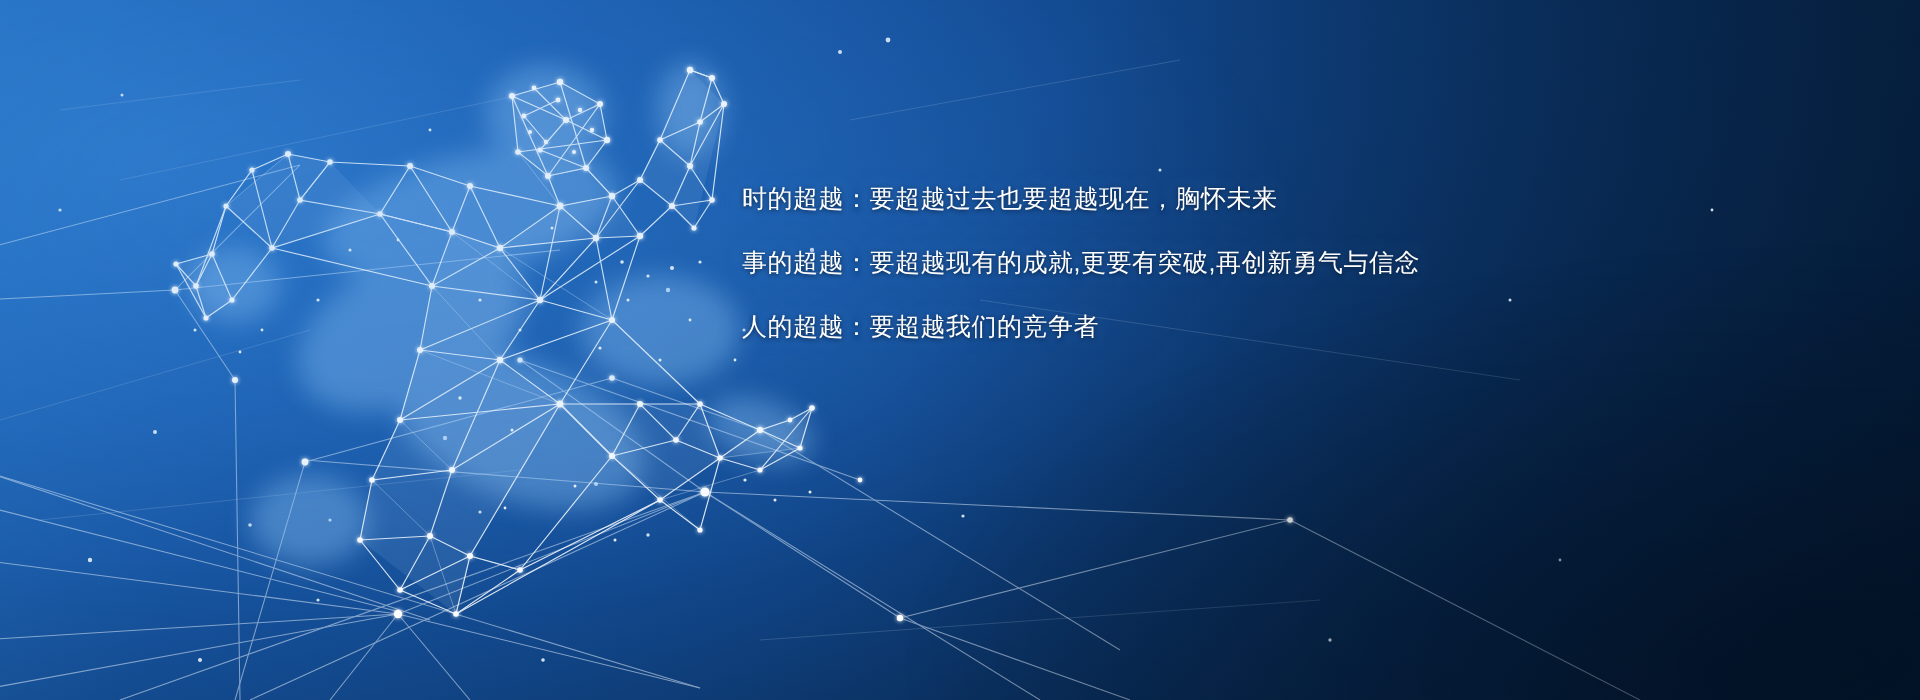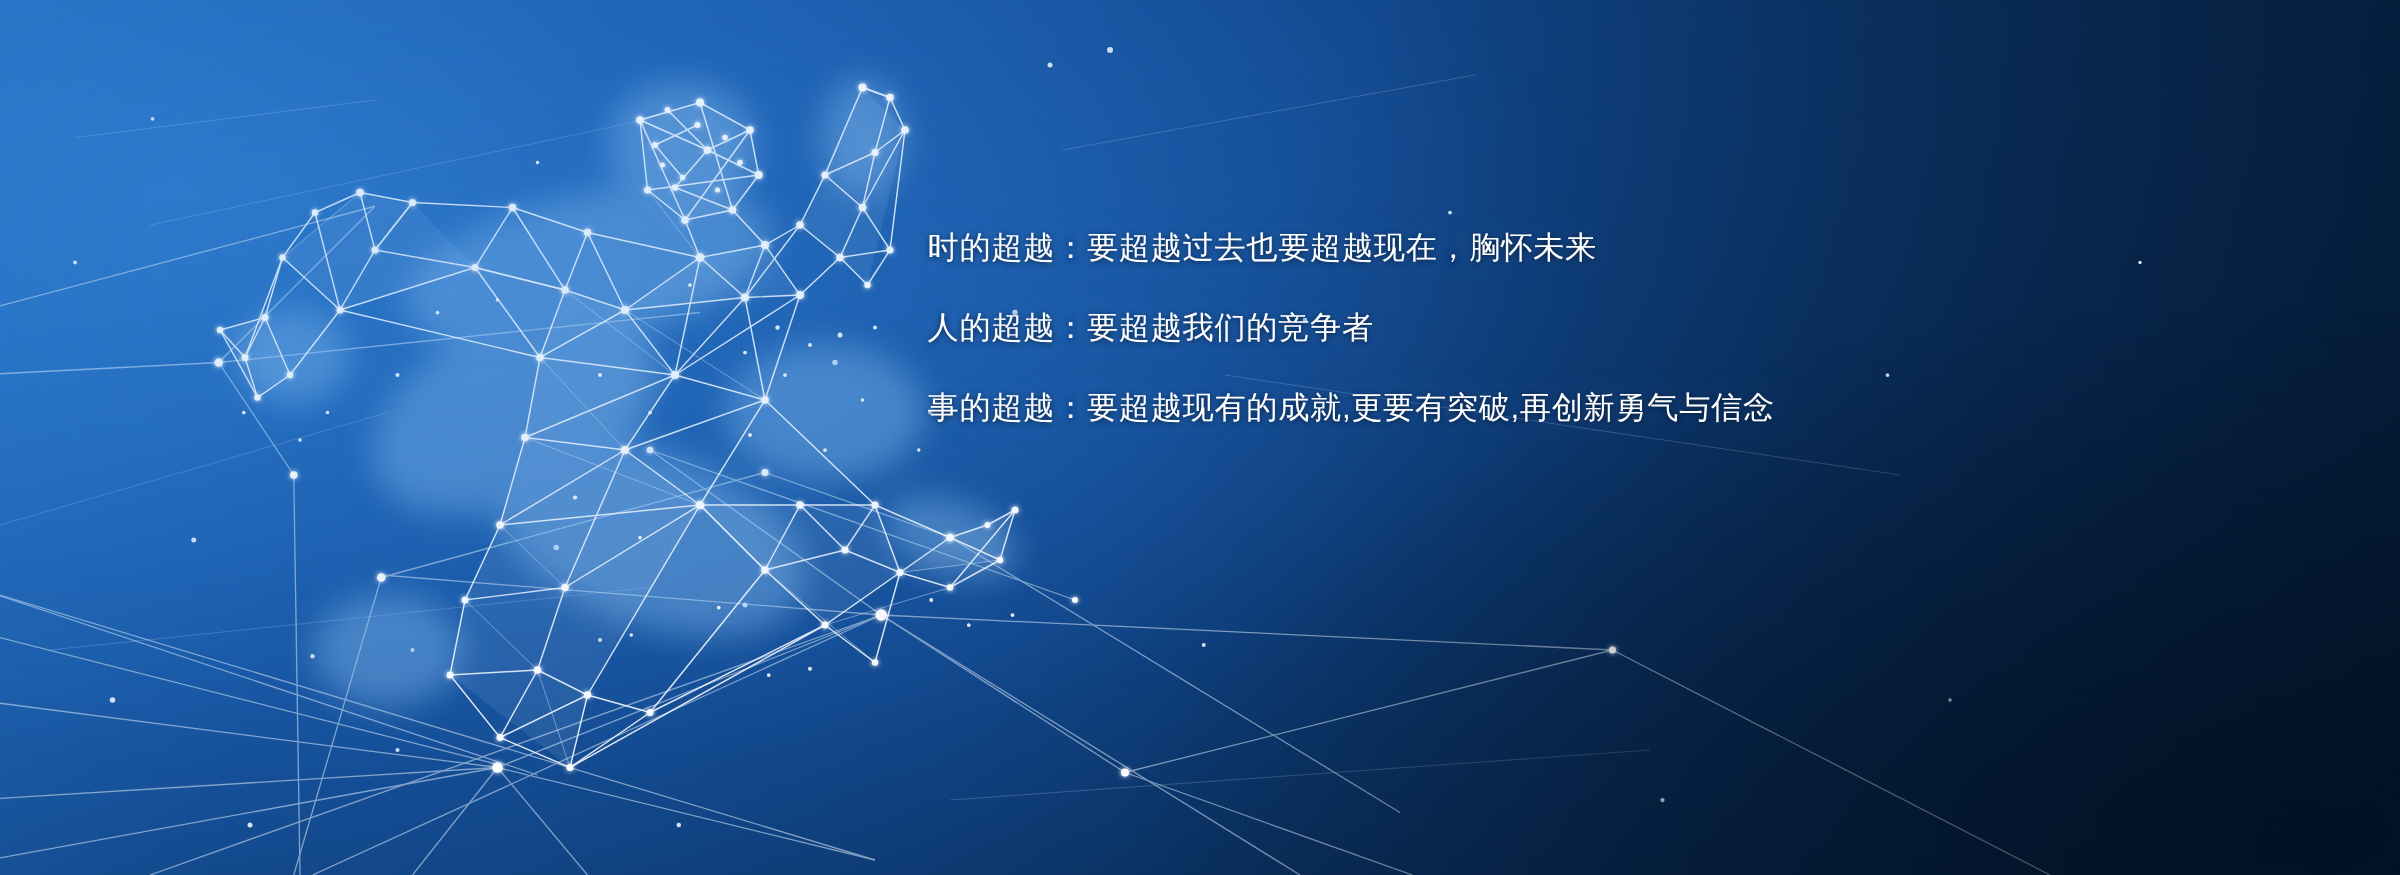--- a/index.html
+++ b/index.html
@@ -458,17 +458,17 @@
         <circle cx="575" cy="486" r="1.5"></circle>
       <circle cx="505" cy="508" r="1.4"></circle>
         <circle cx="615" cy="540" r="1.5"></circle>
     </g>
   </svg>
 
   <div class="bg-vignette"></div>
 
   <div class="copy">
     <p class="copy-line">时的超越：要超越过去也要超越现在，胸怀未来</p>
+    <p class="copy-line">事的超越：要超越现有的成就,更要有突破,再创新勇气与信念</p>
     <p class="copy-line">人的超越：要超越我们的竞争者</p>
-    <p class="copy-line">事的超越：要超越现有的成就,更要有突破,再创新勇气与信念</p>
   </div>
 
 </div>
 
 </body></html>

